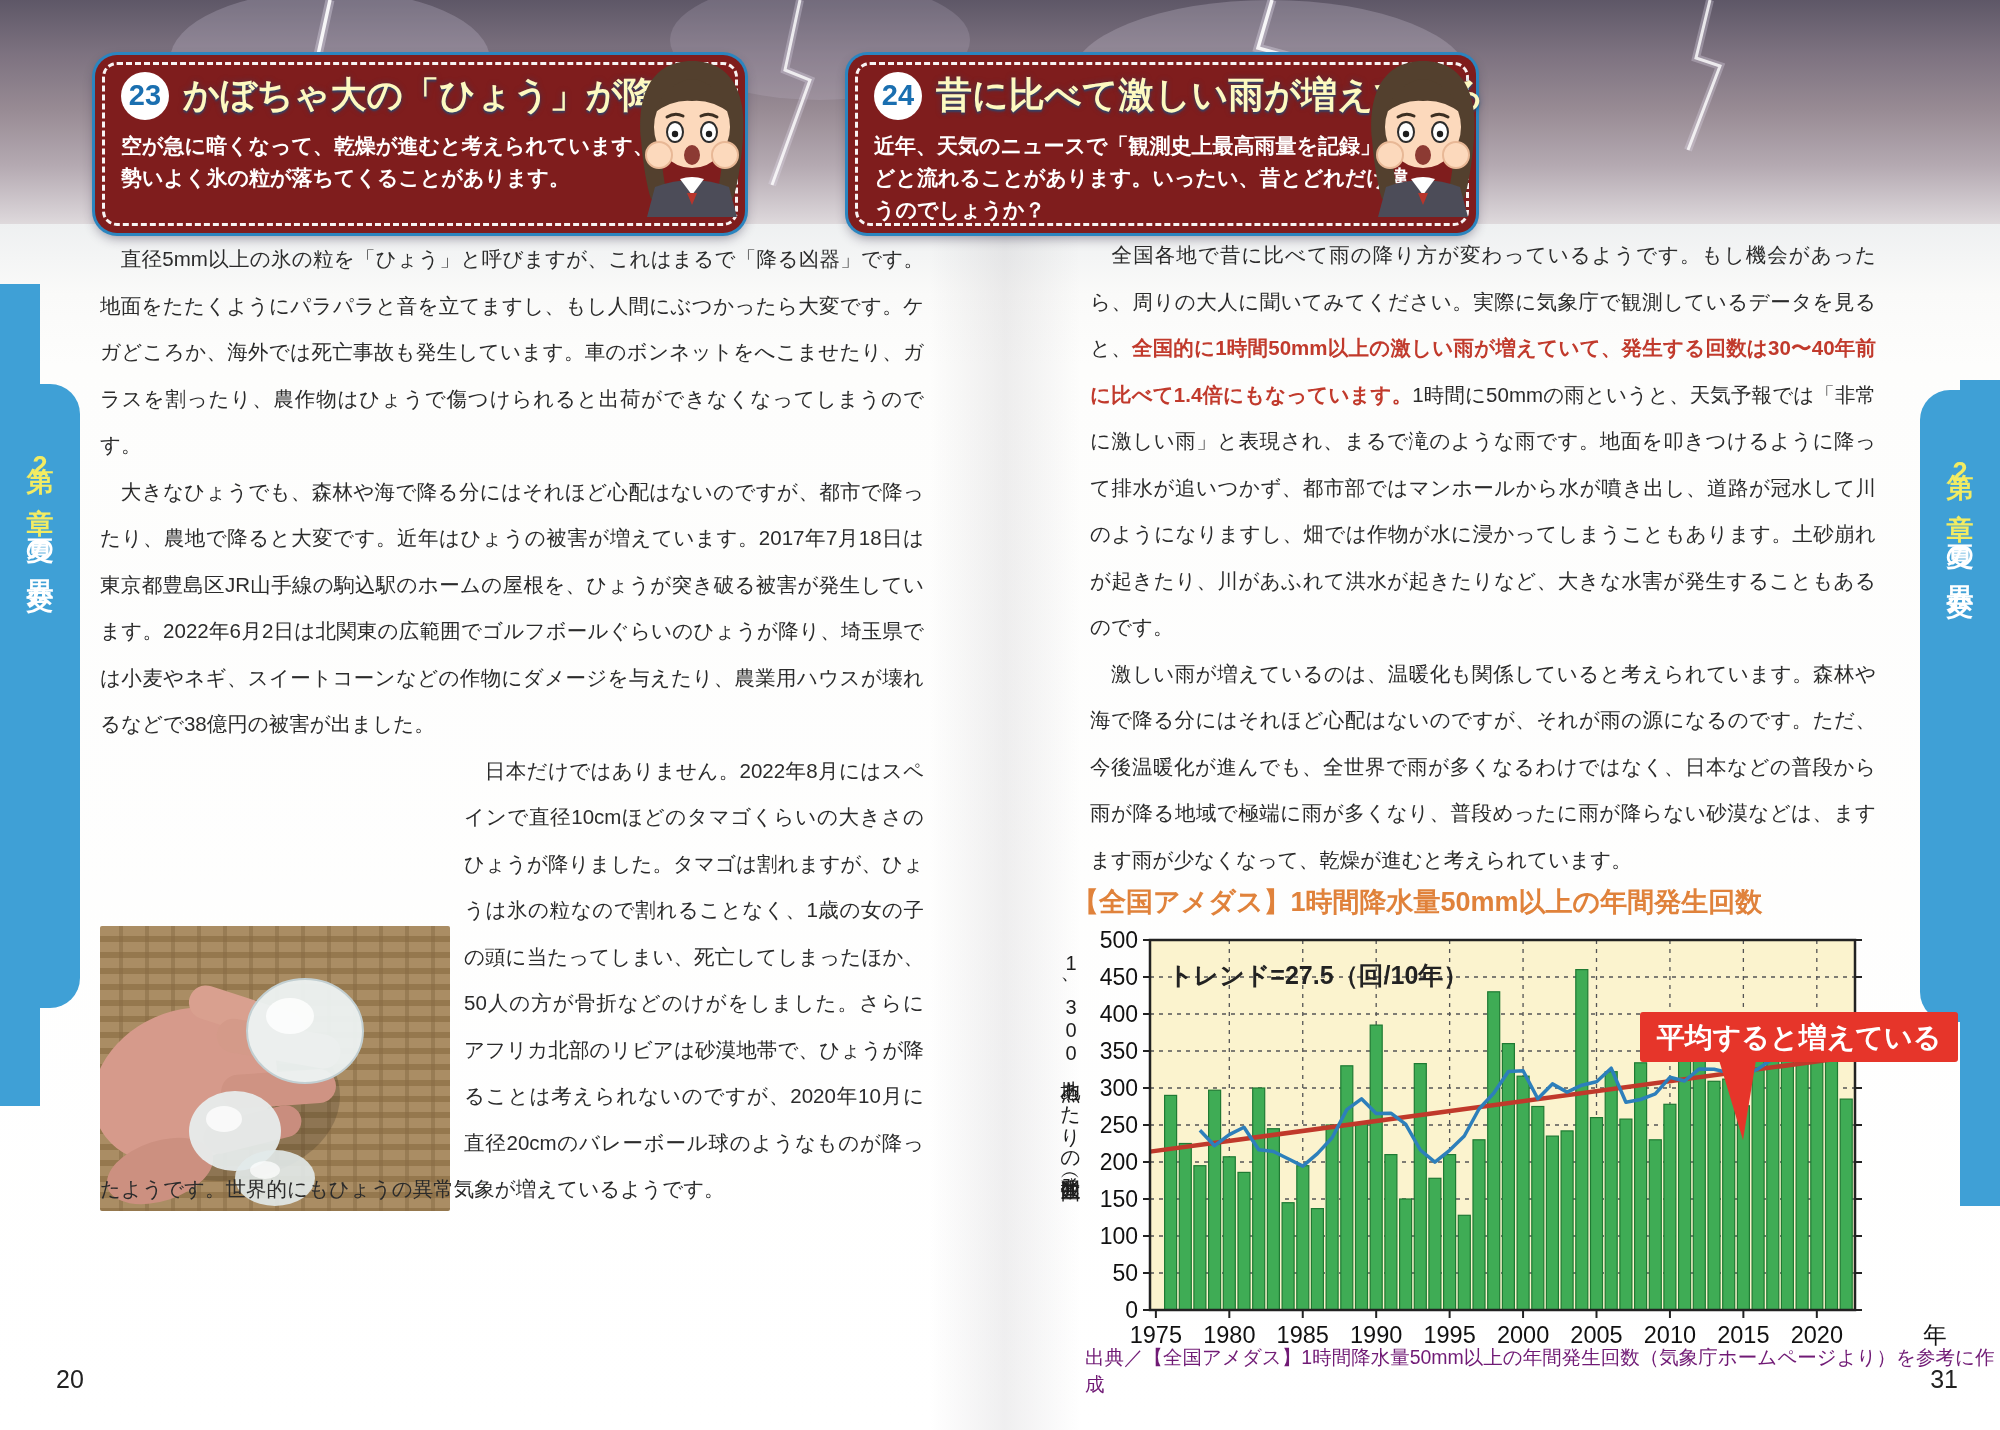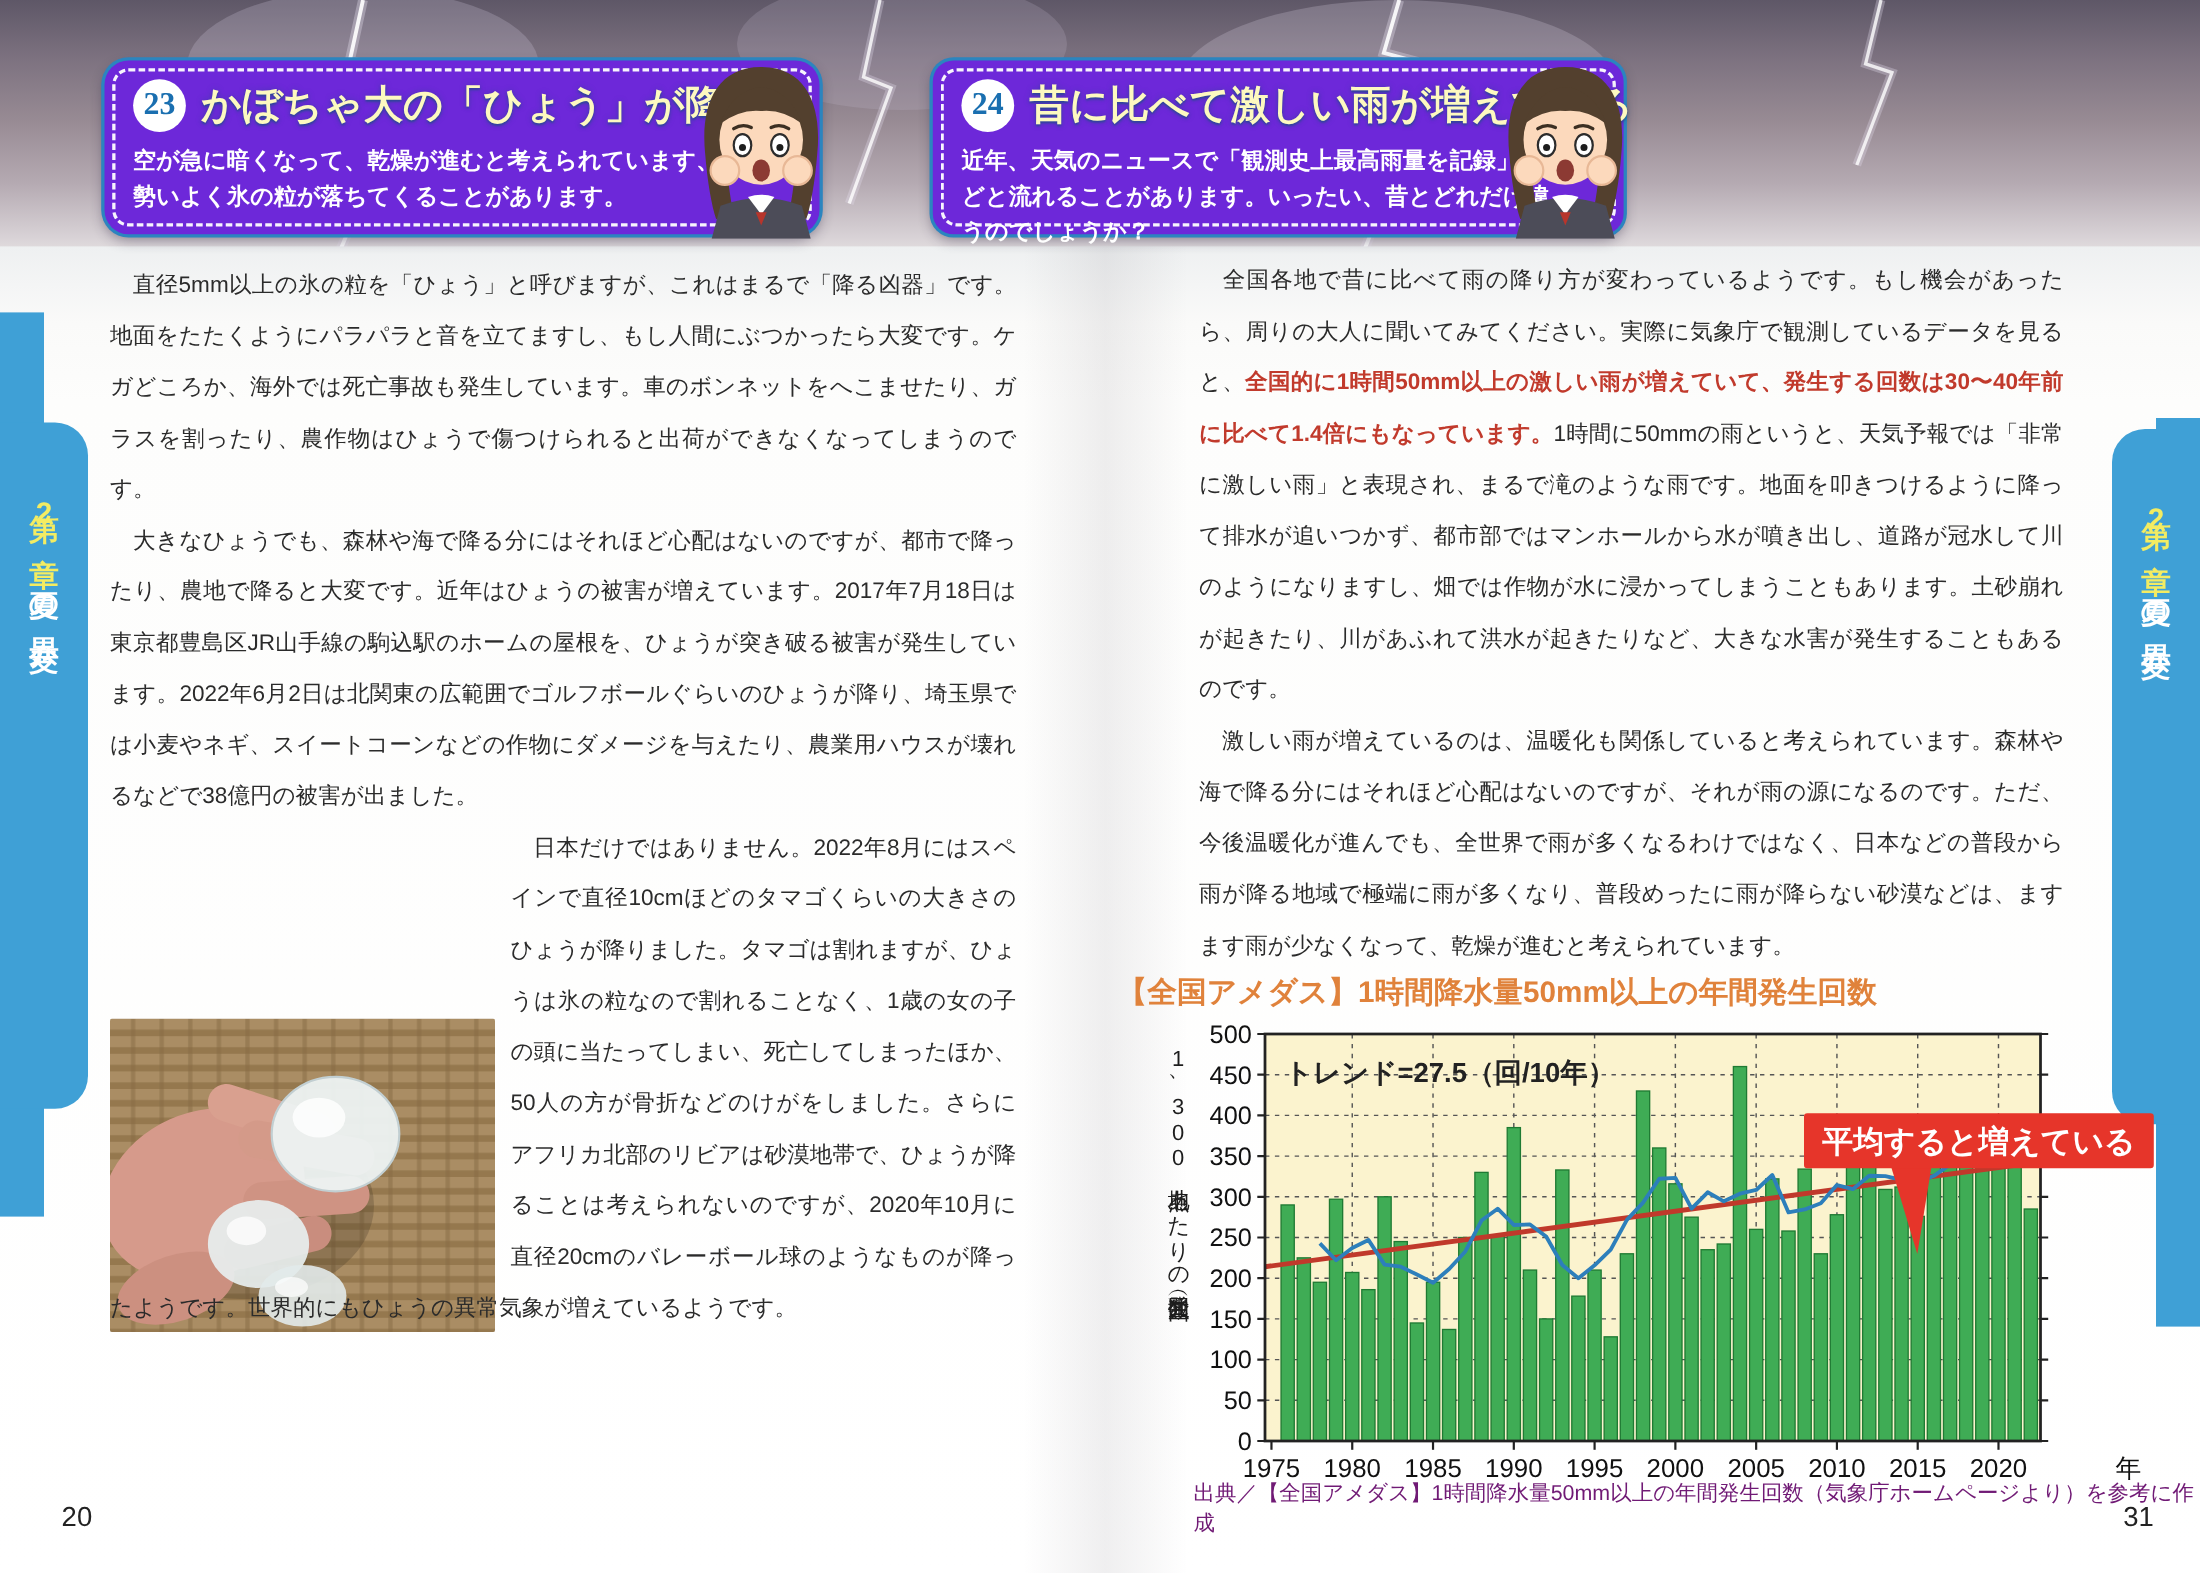--- a/index.html
+++ b/index.html
@@ -18,23 +18,22 @@
   .paper{
     position:absolute;left:0;top:224px;width:2000px;height:1206px;
     background:linear-gradient(180deg,#eef0f1 0%,#fafaf9 70px,#fdfdfc 140px,#ffffff 100%);
   }
   .gutter{
     position:absolute;left:930px;top:224px;width:150px;height:1206px;
     background:linear-gradient(90deg,rgba(0,0,0,0) 0%,rgba(100,95,105,0.10) 50%,rgba(0,0,0,0) 100%);
   }
   
   .hbox{
-    position:absolute;top:55px;height:158px;background:#6d28d9;border-radius:22px;
+    position:absolute;top:55px;height:178px;background:#7f1d1d;border-radius:22px;
     box-shadow:0 0 0 3px #2b85bf,0 5px 12px rgba(40,30,60,.45);
-    font-family:Liberation Serif, serif;
   }
   .hbox .dash{position:absolute;inset:7px;border:3px dashed rgba(255,255,255,.95);border-radius:15px;pointer-events:none;}
   .hbox-left{left:95px;width:650px;}
   .hbox-right{left:848px;width:628px;border-radius:19px;}
   .hcontent{position:relative;padding:16px 24px 0 26px;}
   .titlerow{display:flex;align-items:center;gap:14px;white-space:nowrap;}
   .badge{
     width:48px;height:48px;border-radius:50%;background:#fff;color:#1a6fb0;
     font-weight:bold;font-size:29px;display:flex;align-items:center;justify-content:center;flex:0 0 auto;
   }
@@ -65,21 +64,21 @@
   .bodycol{position:absolute;color:#2b2b2b;}
   .bodycol-left{left:100px;top:236px;width:824px;}
   .bodycol-right{left:1090px;top:232px;width:786px;}
   .para{margin:0;font-size:20.5px;line-height:46.5px;text-align:justify;}
   .para span{white-space:pre-wrap;}
   .red{color:#c13a2c;font-weight:bold;}
   
   .photofig{float:left;width:350px;height:285px;margin:85px 14px 6px 0;}
   .photofig svg{display:block;border-radius:2px;}
   
-  .ctitle{position:absolute;left:1016px;top:884px;font-size:27px;font-weight:bold;color:#e0823b;}
+  .ctitle{position:absolute;left:1072px;top:884px;font-size:27px;font-weight:bold;color:#e0823b;}
   .ylabel{
     position:absolute;left:1058px;top:952px;height:360px;
     writing-mode:vertical-rl;text-orientation:upright;
     font-size:20px;color:#1d1d1d;letter-spacing:1px;
   }
   #chart-svg{position:absolute;left:1055px;top:925px;font-family:inherit;}
   .src{position:absolute;left:1085px;top:1344px;font-size:19.5px;color:#701a75;}
   
   .pgnum{position:absolute;bottom:36px;font-size:25px;color:#222;}
   .pgnum-l{left:56px;}

